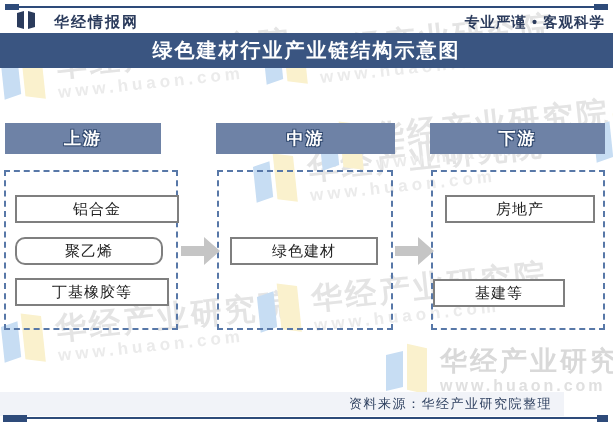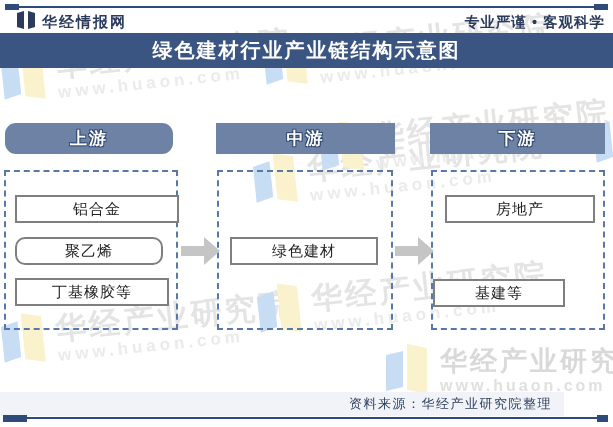--- a/index.html
+++ b/index.html
@@ -141,26 +141,26 @@
     <div class="abs rule" style="left:5px;top:6px;width:603px;height:2px;"></div>
     <div class="abs cap" style="left:5px;top:4px;width:14px;height:6px;"></div>
     <div class="abs cap" style="left:594px;top:4px;width:14px;height:6px;"></div>
 
     <div class="abs" style="left:16px;top:10px;width:20px;height:20px;">
       <svg width="20" height="20" viewBox="0 0 20 20" class="arrow-svg">
         <polygon points="1,3 8,1 8,19 1,17" fill="#2B3B5C"></polygon>
         <polygon points="12,1 19,3 19,17 12,19" fill="#2B3B5C"></polygon>
       </svg>
     </div>
-    <div class="abs brand-name" style="left:42px;top:13px;">华经情报网</div>
+    <div class="abs brand-name" style="left:54px;top:13px;">华经情报网</div>
     <div class="abs title-bar">绿色建材行业产业链结构示意图</div>
 
     <div class="abs slogan" style="right:8px;top:13px;">专业严谨 • 客观科学</div>
 
-    <div class="abs col-header" style="left:5px;width:168px;border-radius:11px;">上游</div>
+    <div class="abs col-header" style="left:5px;width:156px;">上游</div>
     <div class="abs col-header" style="left:216px;width:179px;">中游</div>
     <div class="abs col-header" style="left:430px;width:175px;">下游</div>
 
     <div class="abs dashed-box" style="left:4px;width:174px;"></div>
     <div class="abs dashed-box" style="left:217px;width:176px;"></div>
     <div class="abs dashed-box" style="left:431px;width:174px;"></div>
 
     <div class="abs item-box" style="left:15px;top:195px;width:164px;">铝合金</div>
     <div class="abs item-box" style="left:15px;top:237px;width:148px;border-radius:10px;">聚乙烯</div>
     <div class="abs item-box" style="left:15px;top:278px;width:154px;">丁基橡胶等</div>

